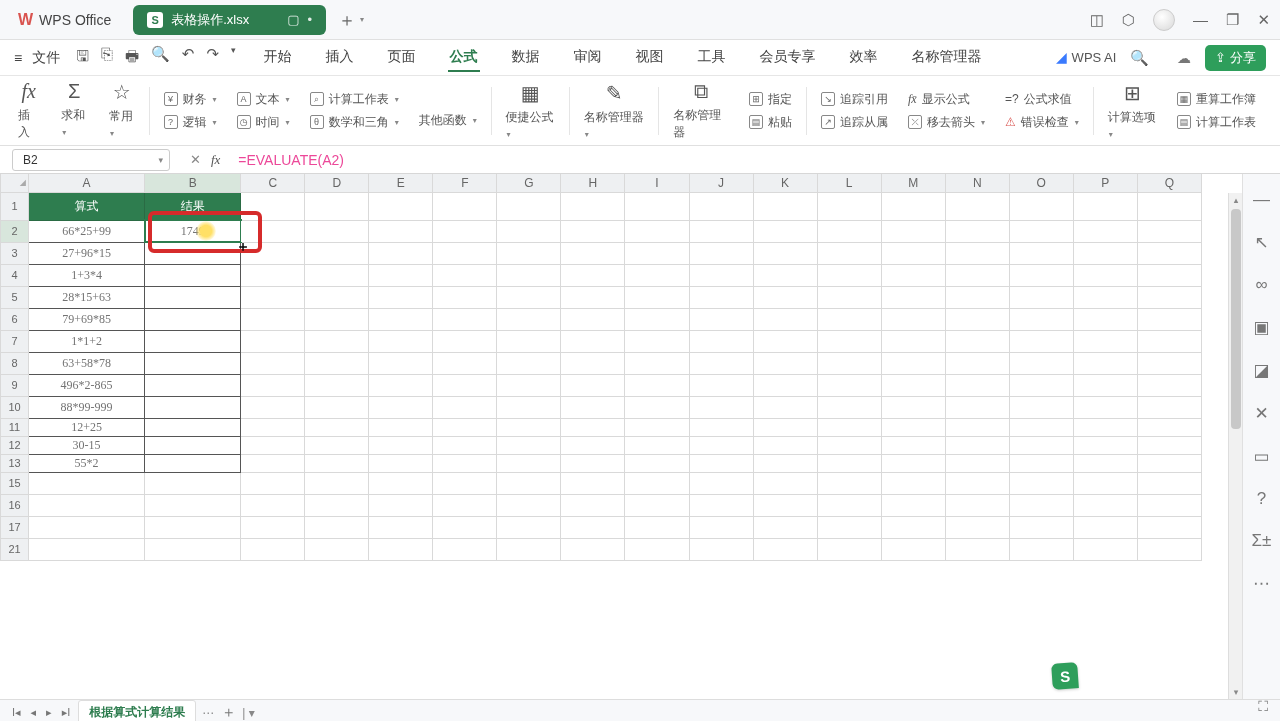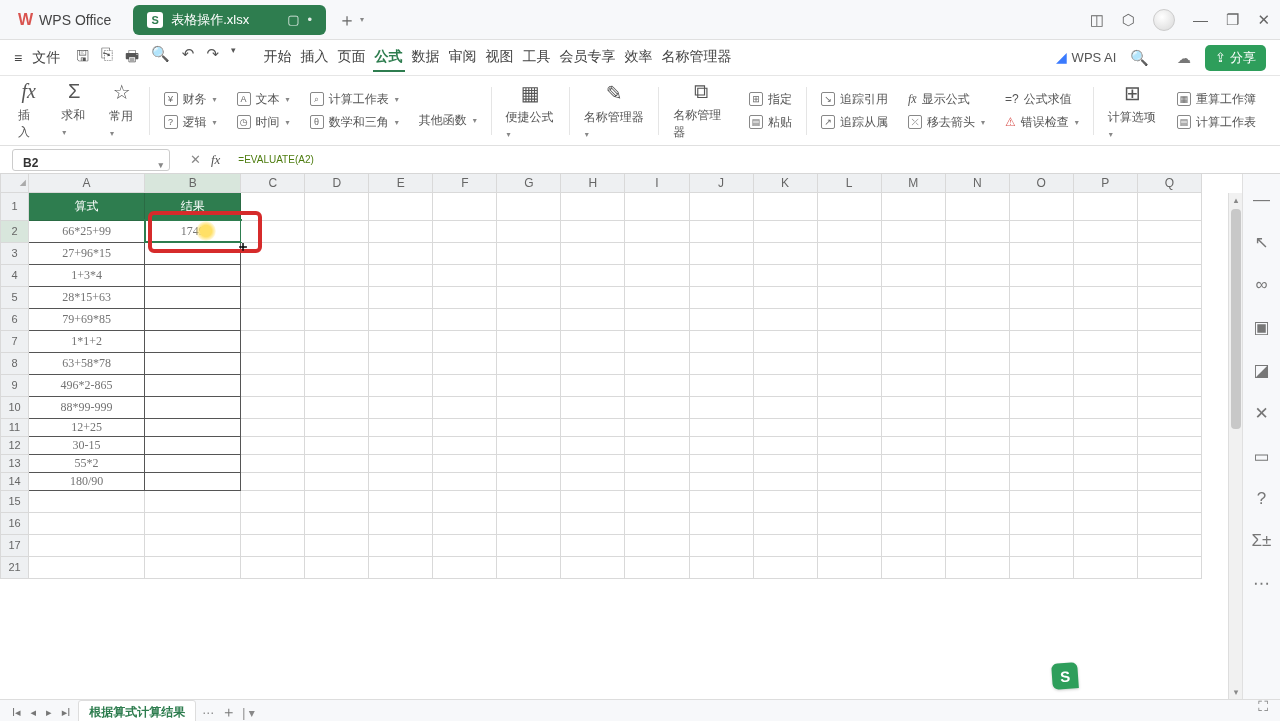--- a/index.html
+++ b/index.html
@@ -18,21 +18,21 @@
   .title-right { margin-left: auto; display: flex; gap: 18px; align-items: center; color: #666; }
   .title-right .win-btn { font-size: 15px; }
   .avatar { width: 22px; height: 22px; border-radius: 50%; background: radial-gradient(circle at 40% 35%, #fff, #d8d8d8); border: 1px solid #ccc; }
   
   
   .menu-bar { height: 36px; background: #fff; display: flex; align-items: center; padding: 0 14px; gap: 6px; border-bottom: 1px solid #e6e6e6; font-size: 14px; color: #444; }
   .menu-bar .ham { font-size: 14px; margin-right: 4px; }
   .menu-bar .file-label { margin-right: 10px; }
   .menu-bar .qat { display: flex; gap: 12px; color: #555; margin-right: 20px; }
   .menu-bar .qat span { font-size: 15px; }
-  .menu-bar .tabs { display: flex; gap: 5px; }
+  .menu-bar .tabs { display: flex; gap: 30px; }
   .menu-bar .tab { cursor: pointer; padding: 4px 2px; }
   .menu-bar .tab.active { color: #2e7d4f; font-weight: 600; border-bottom: 2px solid #2e7d4f; }
   .menu-bar .right { margin-left: auto; display: flex; align-items: center; gap: 14px; }
   .wps-ai { display: flex; align-items: center; gap: 5px; color: #555; font-size: 13px; }
   .wps-ai-icon { color: #3a7afe; font-weight: bold; }
   .search-ic { color: #666; font-size: 15px; }
   .share-btn { background: #2e9e5b; color: #fff; padding: 4px 10px; border-radius: 5px; font-size: 13px; display: flex; align-items: center; gap: 4px; }
   
   
   .ribbon { height: 70px; background: #fff; display: flex; align-items: center; padding: 0 14px; border-bottom: 1px solid #e0e0e0; font-size: 12px; color: #555; gap: 0; }
@@ -41,25 +41,25 @@
   .ribbon .big { display: flex; flex-direction: column; align-items: center; gap: 4px; padding: 0 10px; font-size: 12px; }
   .ribbon .big-icon { font-size: 20px; color: #555; }
   .ribbon .row-item { display: flex; align-items: center; gap: 5px; white-space: nowrap; }
   .ribbon .sq-icon { width: 14px; height: 14px; border: 1px solid #888; display: inline-flex; align-items: center; justify-content: center; font-size: 9px; color: #666; border-radius: 2px; }
   .ribbon .dd { font-size: 8px; color: #888; margin-left: 1px; }
   .ribbon .first { display: flex; gap: 14px; padding-right: 6px; }
   .ribbon .first .big { padding: 0 4px; }
   
   
   .formula-bar { height: 28px; background: #fff; display: flex; align-items: center; border-bottom: 1px solid #d7d7d7; }
-  .name-box { width: 158px; height: 22px; border: 1px solid #ccc; margin: 0 12px; display: flex; align-items: flex-end; padding: 0 10px; font-size: 12px; background: #fff; border-radius: 3px; position: relative; font-weight: bold; }
+  .name-box { width: 158px; height: 22px; border: 1px solid #ccc; margin: 0 12px; display: flex; align-items: center; padding: 0 10px; font-size: 12px; background: #fff; border-radius: 3px; position: relative; }
   .name-box .dd { position: absolute; right: 6px; font-size: 9px; color: #888; }
   .fb-btns { display: flex; gap: 10px; color: #888; font-size: 13px; padding: 0 8px; }
   .fx-label { font-style: italic; font-family: serif; color: #555; }
-  .formula-input { flex: 1; padding: 0 10px; font-size: 10px; font-family: Consolas, monospace; color: #4d7c0f; }
+  .formula-input { flex: 1; padding: 0 10px; font-size: 14px; font-family: Consolas, monospace; color: #ec4899; }
   .formula-end { width: 20px; }
   
   
   .sheet-area { position: relative; display: flex; height: 525px; background: #fff; }
   .grid-wrap { flex: 1; overflow: hidden; position: relative; }
   
   table.grid { border-collapse: collapse; table-layout: fixed; width: 1202px; }
   table.grid th, table.grid td { border: 1px solid #d9d9d9; font-size: 12px; text-align: center; position: relative; background: #fff; }
   table.grid thead th { background: #eef0f2; height: 18px; color: #666; font-weight: normal; border-top: none; }
   table.grid thead th:first-child { width: 28px; background: #eef0f2; }
@@ -610,40 +610,20 @@
             <td></td>
             <td></td>
             <td></td>
             <td></td>
             <td></td>
             <td></td>
             <td></td>
             <td></td>
             <td></td>
           </tr>
-          <tr class="short">
-            <th class="rowh">14</th>
-            <td class="data-border">180/90</td>
-            <td class="data-border"></td>
-            <td></td>
-            <td></td>
-            <td></td>
-            <td></td>
-            <td></td>
-            <td></td>
-            <td></td>
-            <td></td>
-            <td></td>
-            <td></td>
-            <td></td>
-            <td></td>
-            <td></td>
-            <td></td>
-            <td></td>
-          </tr>
           <tr>
             <th class="rowh">15</th>
             <td></td>
             <td></td>
             <td></td>
             <td></td>
             <td></td>
             <td></td>
             <td></td>
             <td></td>

